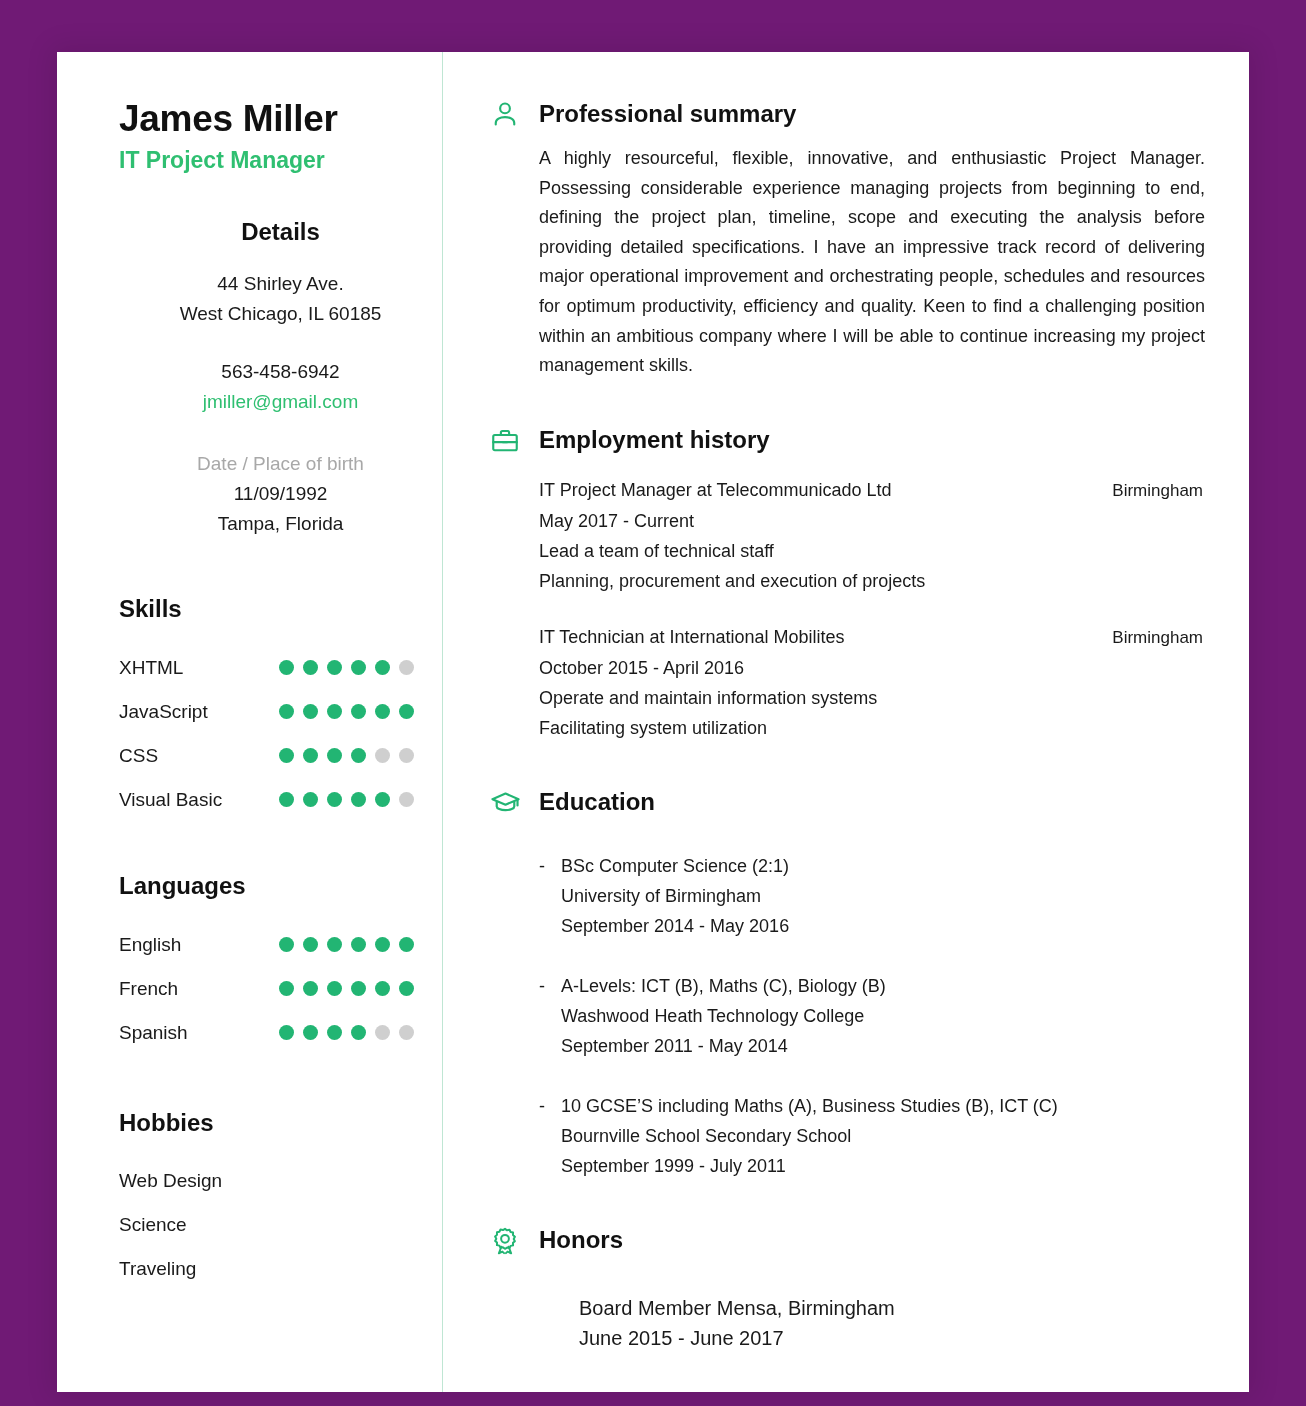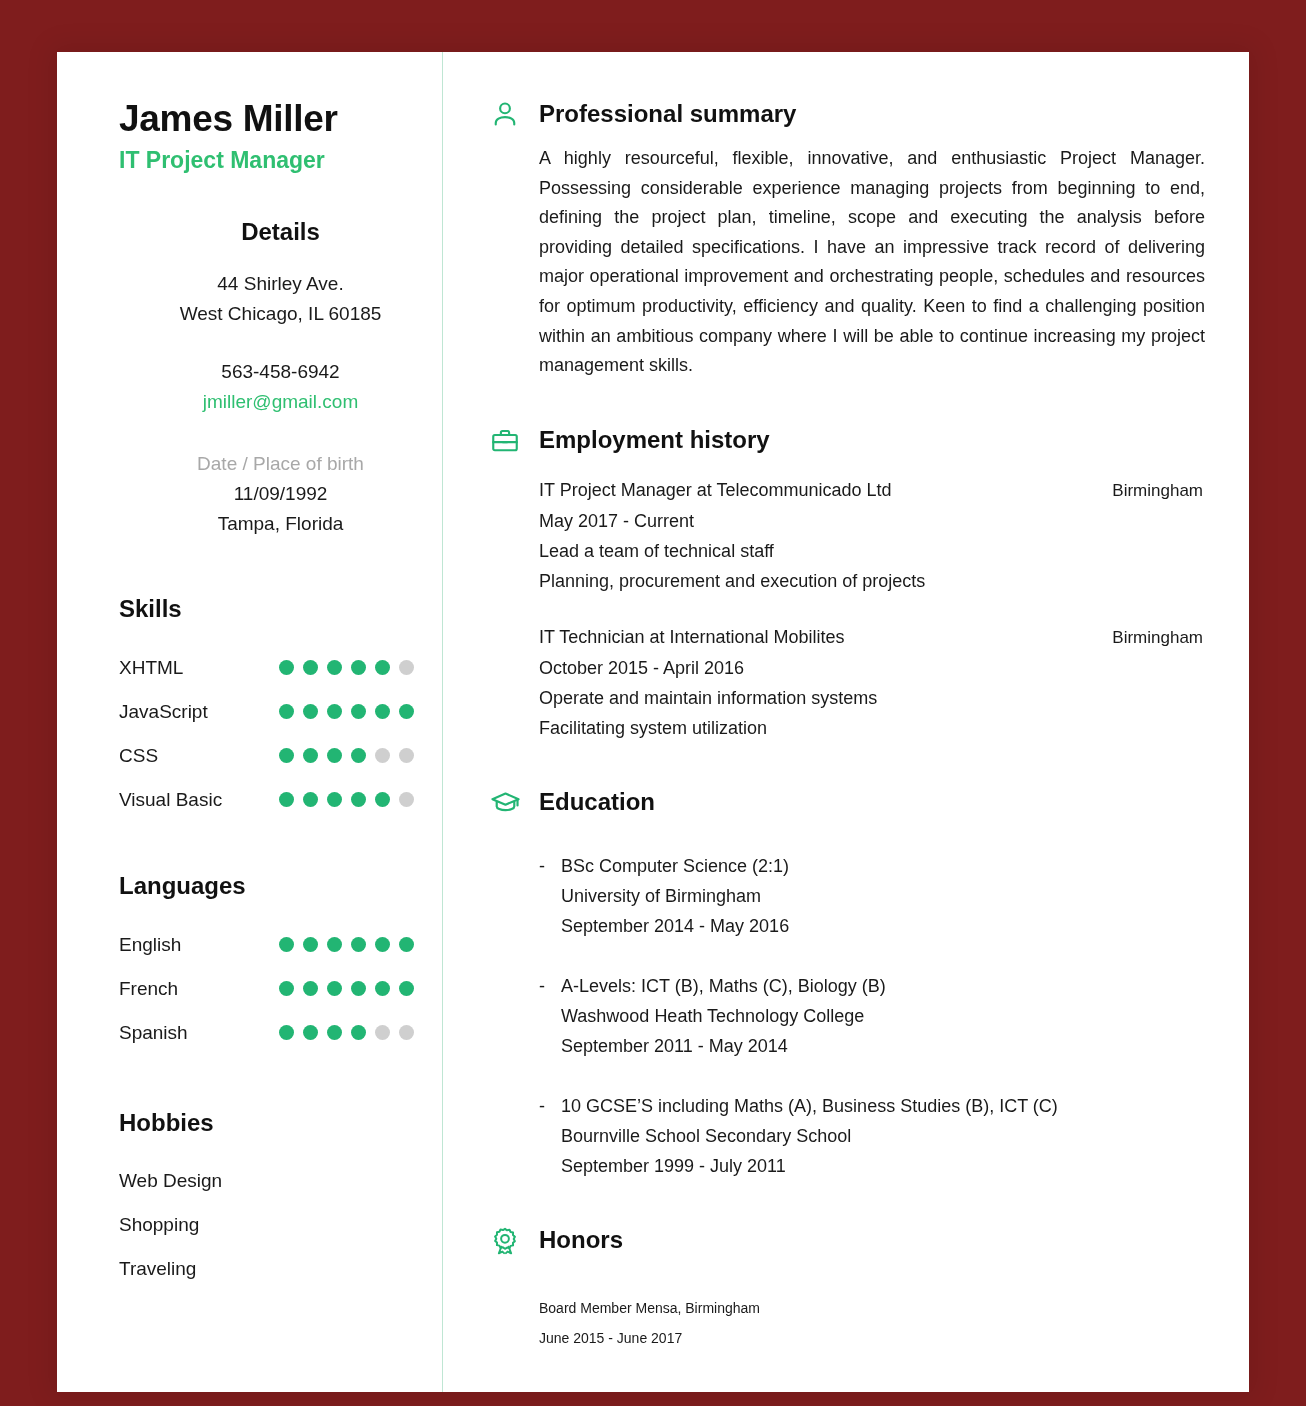--- a/index.html
+++ b/index.html
@@ -19,21 +19,21 @@
     border-left: 2px solid #1a1a1a;
     border-right: 2px solid #1a1a1a;
     border-top: 2px solid #1a1a1a;
   }
 
   .page-canvas {
     position: absolute;
     left: 0; top: 0;
     width: 1306px;
     height: 1406px;
-    background: #7f1d1d;
+    background: #701a75;
   }
 
   
   .resume-page {
     position: absolute;
     left: 57px;
     top: 52px;
     width: 1192px;
     height: 1340px;
     background: #ffffff;
@@ -210,23 +210,24 @@
     color: #1a1a1a;
   }
   .edu-lines { flex: 1 1 auto; }
   .edu-line {
     font-size: 18px;
     line-height: 30px;
     color: #1a1a1a;
   }
 
   .honor-line {
-    font-size: 14px;
-    line-height: 30px;
-    color: #1a1a1a;
+    font-size: 20px;
+    line-height: 30px;
+    color: #1a1a1a;
+    margin-left: 40px;
   }
 
   .emp-body { padding-left: 50px; padding-top: 4px; }
   .edu-body { padding-left: 50px; padding-top: 18px; }
   .honor-body { padding-left: 50px; padding-top: 22px; }
 
   .spacer-section { height: 36px; }
 </style>
 </head>
 <body>
@@ -338,21 +339,21 @@
                 <span class="dot"></span>
               </div>
             </div>
           </div>
       </div>
 
       <div class="hobbies-block">
         <h2 class="side-heading">Hobbies</h2>
         <div>
             <div class="hobby-line">Web Design</div>
-            <div class="hobby-line">Shopping</div>
+            <div class="hobby-line">Science</div>
             <div class="hobby-line">Traveling</div>
           </div>
       </div>
 
     </div>
 
     <div class="right-col">
 
       <div class="section">
         <div class="section-head">

